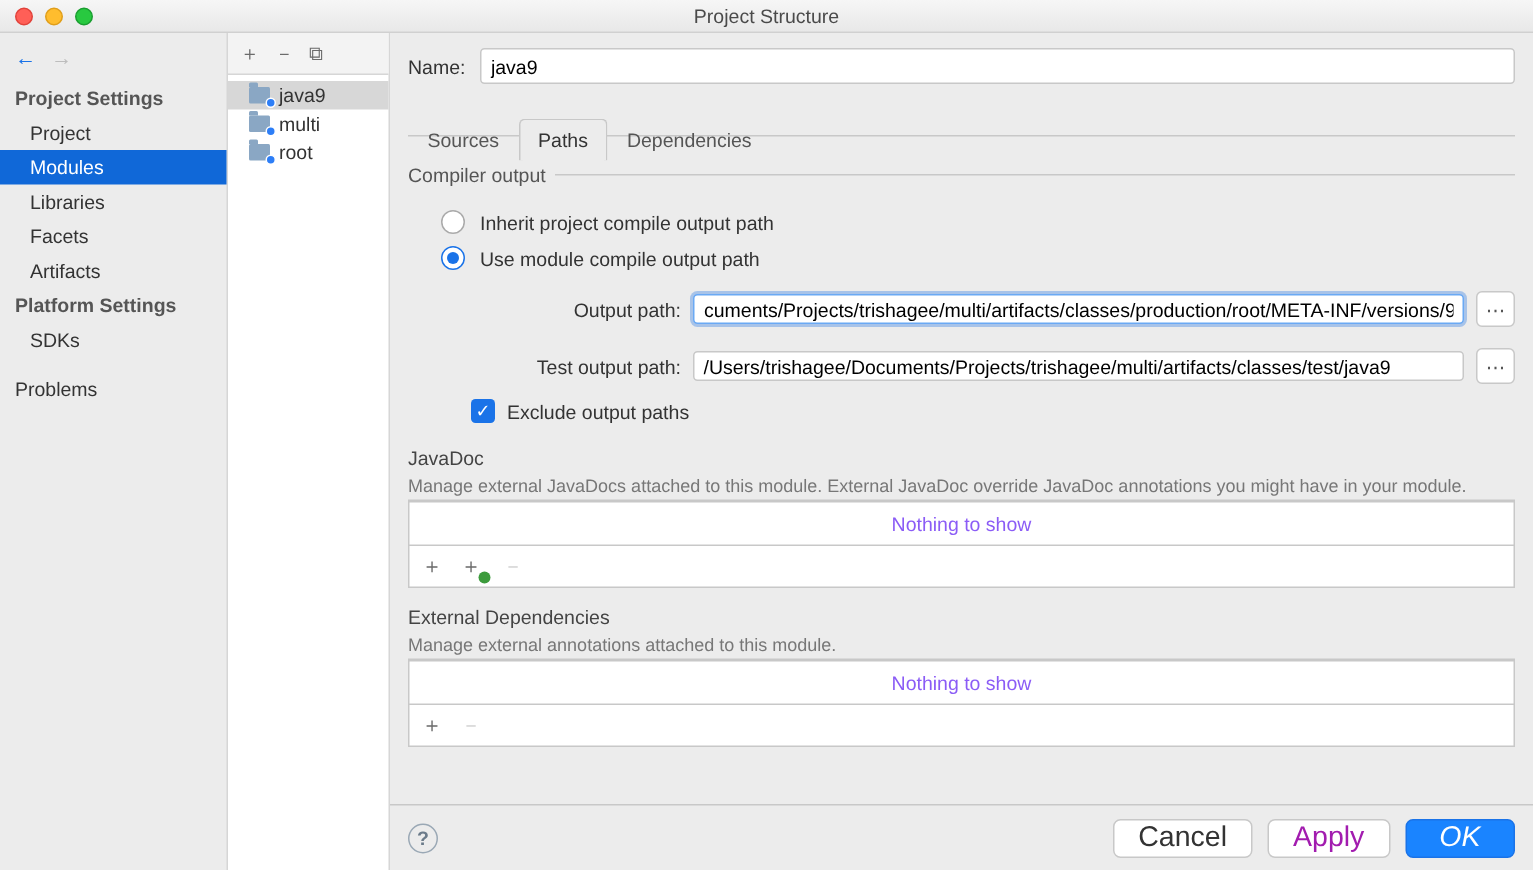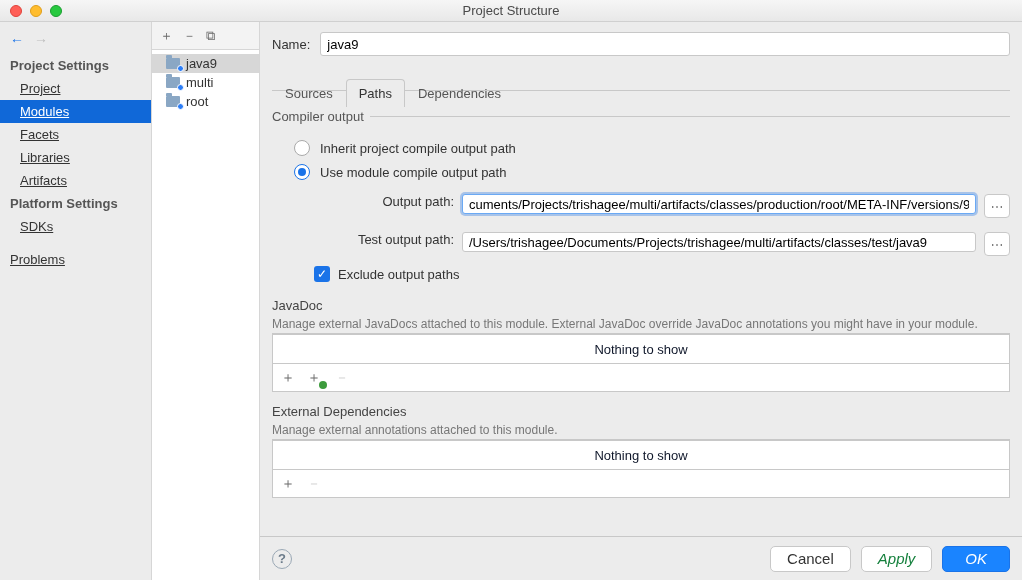--- a/index.html
+++ b/index.html
@@ -32,21 +32,21 @@
   .leftnav {
     width: 152px;
     background: #ececec;
     border-right: 1px solid #d6d6d6;
     display:flex; flex-direction:column;
   }
   .nav-arrows { display:flex; gap:10px; padding:8px 10px; }
   .arrow { color:#1a73e8; font-size:14px;}
   .arrow.disabled { color:#bdbdbd; }
   .nav-section-title { padding:4px 10px; font-weight:600; color:#555; }
-  .nav-item { padding:4px 10px 4px 20px; cursor:default;text-decoration:underline; }
+  .nav-item { padding:4px 10px 4px 20px; cursor:default; }
   .nav-item.selected { background:#1068d8; color:#fff; }
   
   .treepane {
     width: 108px;
     background:#fff;
     border-right:1px solid #d6d6d6;
     display:flex; flex-direction:column;
   }
   .tree-toolbar {
     height:28px; border-bottom:1px solid #d6d6d6;
@@ -82,64 +82,64 @@
   .tab.active { background:#ececec; border-color:#c8c8c8; border-radius:4px 4px 0 0; color:#333;}
   .content { flex:1; overflow:auto; padding:10px 12px; }
   fieldset.group { border:none; border-top:1px solid #c8c8c8; margin:8px 0 0; padding:12px 0 4px 0;}
   fieldset.group > legend { color:#555; padding:0 6px; margin-left:-6px; }
   .radio-row { display:flex; align-items:center; gap:10px; padding:4px 0 4px 22px;}
   .radio {
     width:16px; height:16px; border-radius:50%; border:1px solid #aaa; background:#fff; display:inline-flex; align-items:center; justify-content:center;
   }
   .radio.checked { border-color:#1a73e8; background:#fff; }
   .radio.checked::after { content:""; width:8px; height:8px; border-radius:50%; background:#1a73e8; }
-  .path-row { display:flex; align-items:flex-start; gap:8px; padding:4px 0 4px 72px; }
+  .path-row { display:flex; align-items:center; gap:8px; padding:4px 0 4px 72px; }
   .path-row .lbl { width: 110px; text-align:right; margin-right:0; }
   .path-row.testrow .lbl { width: 140px; }
   .path-row.testrow { padding-left:42px; }
   .path-row input {
     flex:1; height:20px; padding:2px 6px; font-size:13px;
     border:1px solid #c8c8c8; border-radius:3px; background:#fff;
   }
   .path-row input.focused { border:1px solid #6aa9f4; box-shadow:0 0 0 2px rgba(40,120,230,0.35);}
   .browse-btn {
     width:26px; height:24px; border:1px solid #c8c8c8; border-radius:4px; background:#fff;
     display:flex; align-items:center; justify-content:center; color:#555;
   }
   .check-row { display:flex; align-items:center; gap:8px; padding:6px 0 0 42px;}
   .chk {
     width:16px; height:16px; border-radius:3px; background:#1a73e8; display:inline-flex; align-items:center; justify-content:center; color:#fff; font-size:12px;
   }
   .section-head { color:#444; padding:12px 0 2px 0; }
   .subtext { color:#777; font-size:12px; padding:2px 0; border-bottom:1px solid #c8c8c8;}
-  .listbox { border:1px solid #c8c8c8; background:#fff; height:30px; display:flex; align-items:center; justify-content:center; color:#0f172a; font-size:13px;}
+  .listbox { border:1px solid #c8c8c8; background:#fff; height:30px; display:flex; align-items:center; justify-content:center; color:#8b5cf6; font-size:13px;}
   .list-toolbar {
     border:1px solid #c8c8c8; border-top:none; background:#fff; height:28px;
     display:flex; align-items:center; gap:12px; padding:0 8px; color:#6b6b6b;
   }
   .list-toolbar .ic { font-size:14px; position:relative;}
   .plus-globe { position:relative; display:inline-block; width:16px;}
   .plus-globe .plus { font-size:14px; color:#6b6b6b;}
   .plus-globe .globe { position:absolute; right:-4px; bottom:-2px; width:8px; height:8px; border-radius:50%; background:#3c9b3c;}
   .ic.disabled, .browse-btn.disabled { color:#cfcfcf; }
   
   .footer {
     height:44px; border-top:1px solid #c8c8c8; background:#ececec;
     display:flex; align-items:center; padding:0 12px; gap:10px;
   }
   .help {
     width:20px; height:20px; border:1.5px solid #9aa8b5; color:#6b7b8a; border-radius:50%;
     display:flex; align-items:center; justify-content:center; font-weight:600; font-size:13px;
   }
   .footer .spacer { flex:1; }
   .btn {
-    height:26px; padding:0 16px; border:1px solid #c8c8c8; background:#fff; border-radius:5px; font-size:15px; color:#333;
+    height:26px; padding:0 16px; border:1px solid #c8c8c8; background:#fff; border-radius:5px; font-size:19px; color:#333;
   }
   .btn.primary { background:#1a84ff; border-color:#1a73e8; color:#fff; padding:0 22px;font-style:italic;}
-  .btn.disabled { color:#15803d;font-style:italic; }
+  .btn.disabled { color:#a21caf; }
 </style>
 </head>
 <body>
 
 <div class="titlebar">
   <div class="traffic-lights">
     <div class="tl red"></div>
     <div class="tl yellow"></div>
     <div class="tl green"></div>
   </div>
@@ -149,22 +149,22 @@
 <div class="body">
 
   <div class="leftnav">
     <div class="nav-arrows">
       <span class="arrow">←</span>
       <span class="arrow disabled">→</span>
     </div>
     <div class="nav-section-title">Project Settings</div>
     <div class="nav-item">Project</div>
     <div class="nav-item selected">Modules</div>
+    <div class="nav-item">Libraries</div>
     <div class="nav-item">Facets</div>
-    <div class="nav-item">Libraries</div>
     <div class="nav-item">Artifacts</div>
     <div class="nav-section-title">Platform Settings</div>
     <div class="nav-item">SDKs</div>
     <div style="height:10px"></div>
     <div class="nav-item" style="padding-left:10px">Problems</div>
   </div>
 
   <div class="treepane">
     <div class="tree-toolbar">
       <span class="ic">＋</span>

